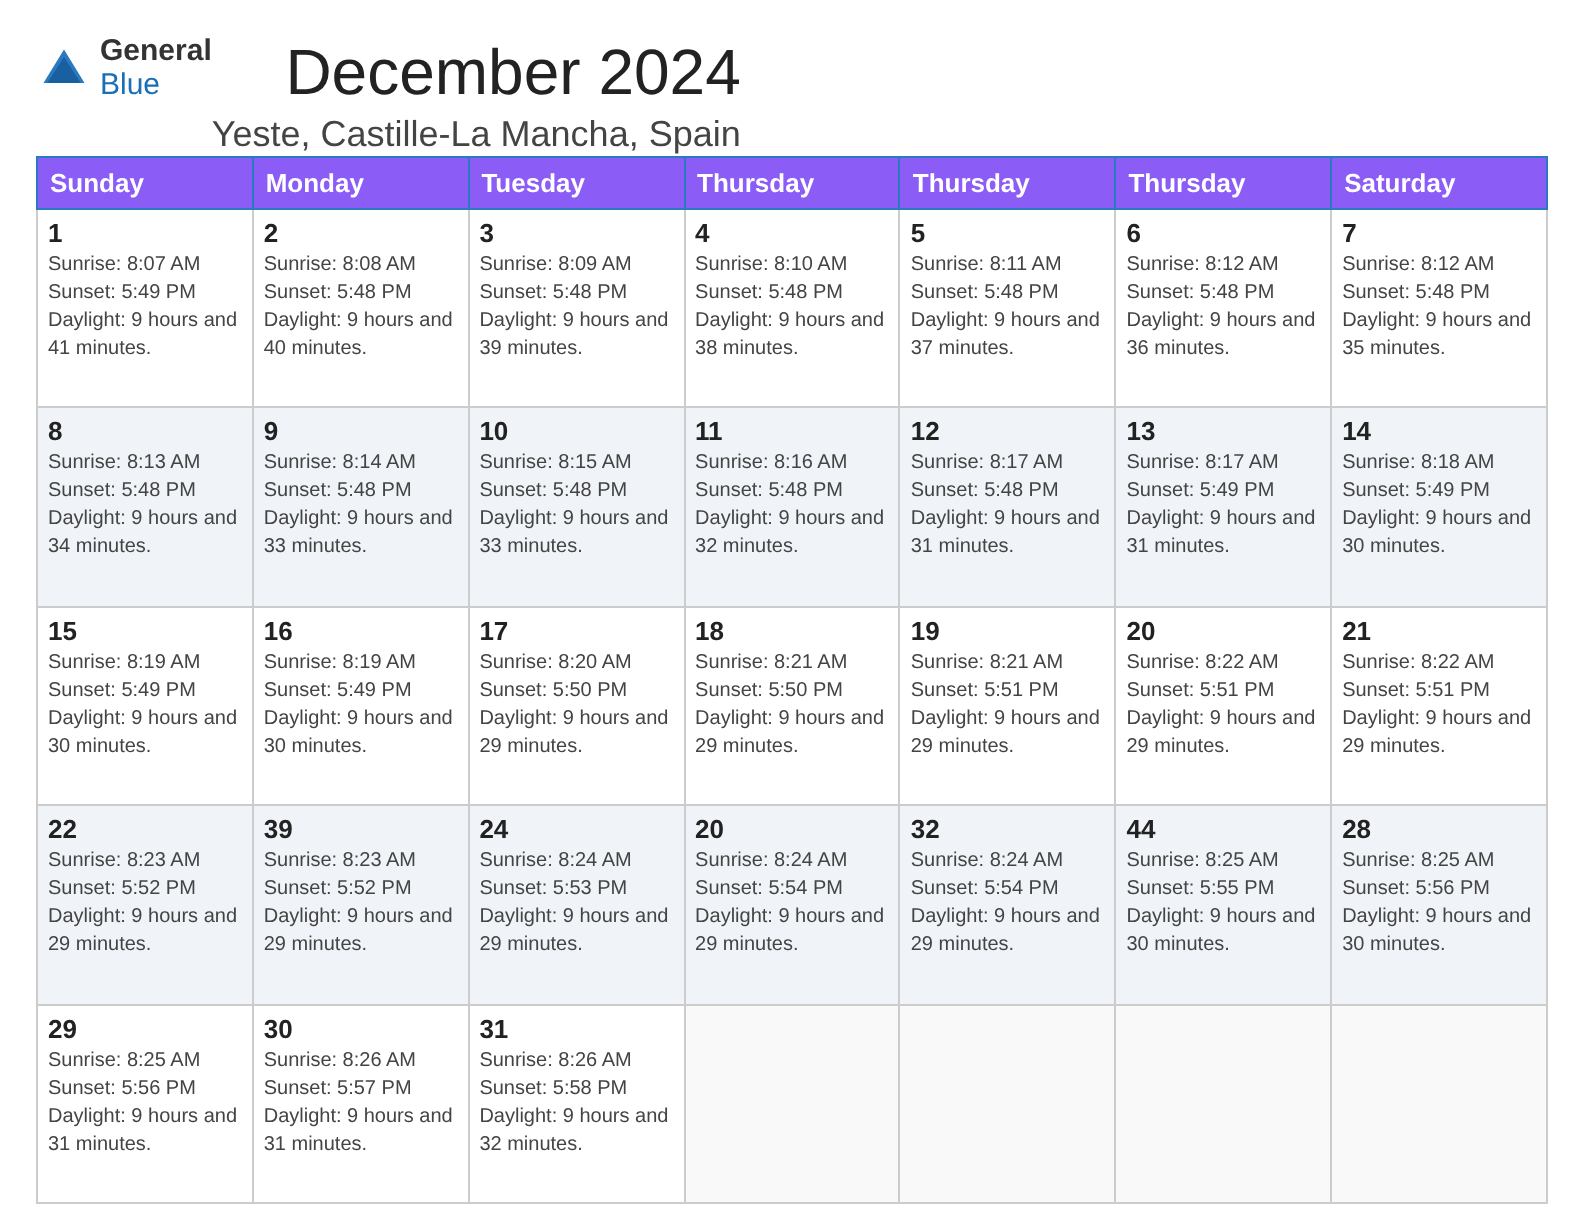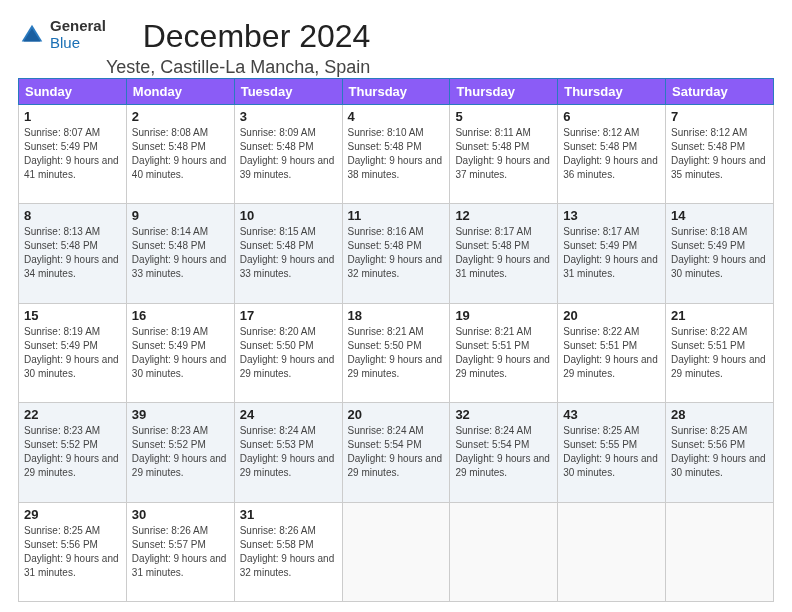--- a/index.html
+++ b/index.html
@@ -244,21 +244,21 @@
         </td>
           <td>
           <span class="day-num">20</span>
           <span class="day-info">Sunrise: 8:24 AM<br>Sunset: 5:54 PM<br>Daylight: 9 hours and 29 minutes.</span>
         </td>
           <td>
           <span class="day-num">32</span>
           <span class="day-info">Sunrise: 8:24 AM<br>Sunset: 5:54 PM<br>Daylight: 9 hours and 29 minutes.</span>
         </td>
           <td>
-          <span class="day-num">43</span>
+          <span class="day-num">44</span>
           <span class="day-info">Sunrise: 8:25 AM<br>Sunset: 5:55 PM<br>Daylight: 9 hours and 30 minutes.</span>
         </td>
           <td>
           <span class="day-num">28</span>
           <span class="day-info">Sunrise: 8:25 AM<br>Sunset: 5:56 PM<br>Daylight: 9 hours and 30 minutes.</span>
         </td>
         </tr>
         <tr>
           <td>
           <span class="day-num">29</span>

